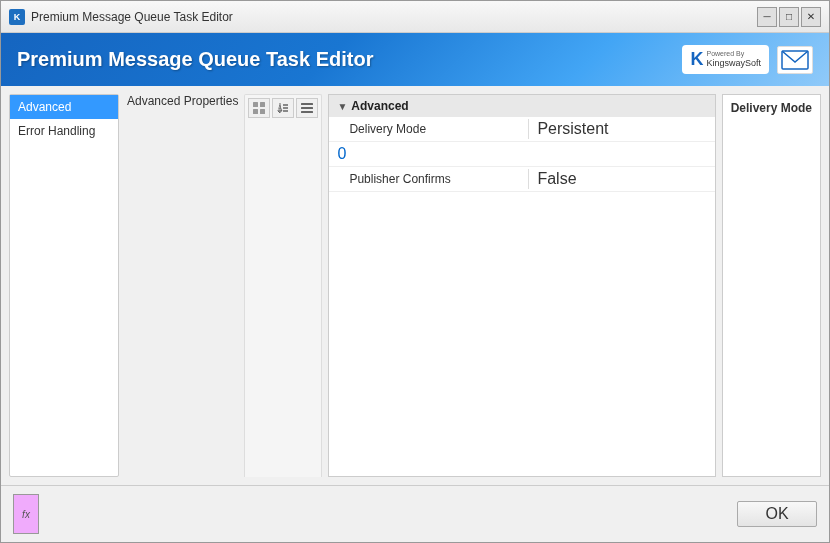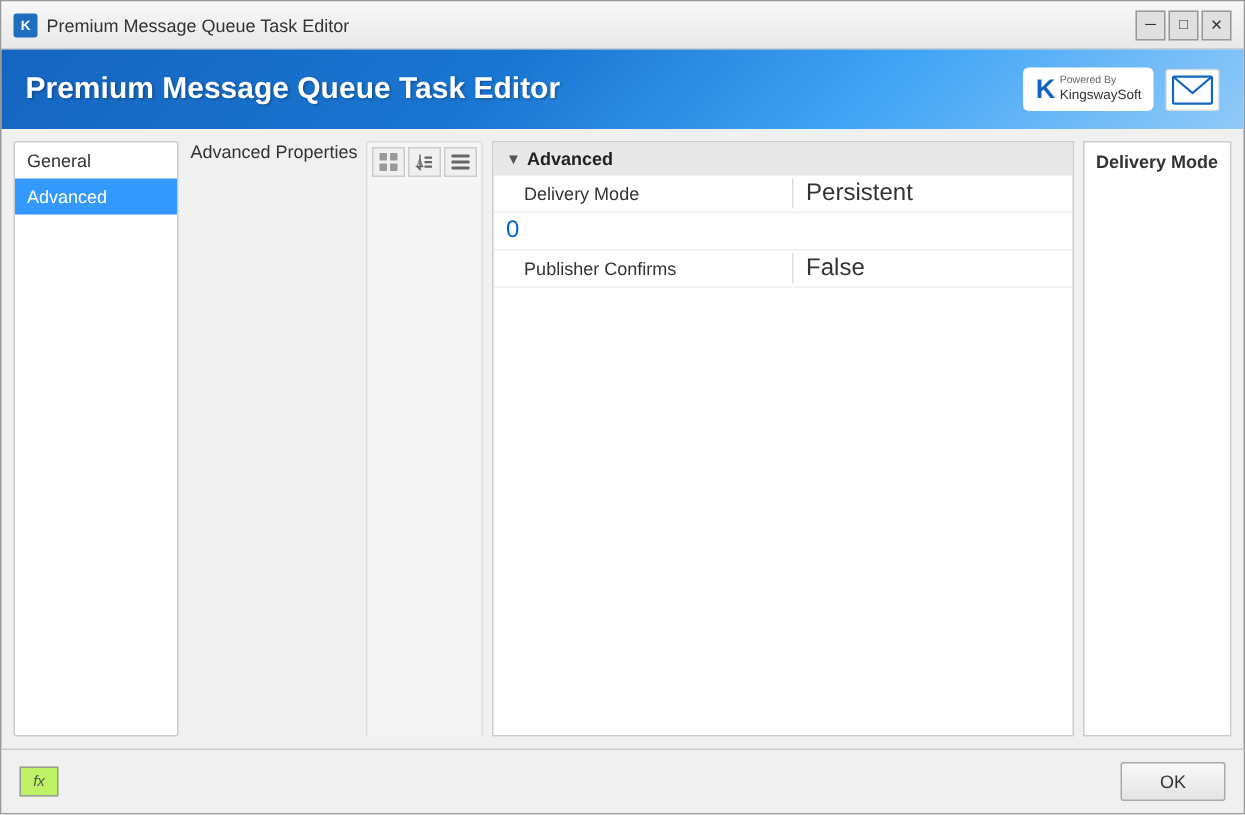--- a/index.html
+++ b/index.html
@@ -305,45 +305,45 @@
       flex-shrink: 0;
     }
 
     .footer-left {
       display: flex;
       align-items: center;
     }
 
     .fx-btn {
       width: 26px;
-      height: 20px;
+      height: 40px;
       border: 1px solid #999;
-      background: #bef264;
+      background: #f0abfc;
       cursor: pointer;
       display: flex;
       align-items: center;
       justify-content: center;
       font-size: 10px;
       font-style: italic;
       font-weight: normal;
       color: #555;
     }
 
     .footer-right {
       display: flex;
       gap: 6px;
     }
 
     .action-btn {
-      width: 70px;
+      width: 80px;
       height: 26px;
       border: 1px solid #aaa;
       background: linear-gradient(to bottom, #f8f8f8, #e4e4e4);
       cursor: pointer;
-      font-size: 12px;
+      font-size: 16px;
       color: #333;
       border-radius: 2px;
     }
   </style>
 </head>
 <body>
 
 <div class="window">
 
   <div class="title-bar">
@@ -375,25 +375,25 @@
           <rect x="1" y="1" width="26" height="18" fill="none" stroke="#1565c0" stroke-width="1.5" rx="1"></rect>
           <polyline points="1,1 14,12 27,1" fill="none" stroke="#1565c0" stroke-width="1.5"></polyline>
         </svg>
       </div>
     </div>
   </div>
 
   <div class="main-content">
 
     <div class="sidebar">
-      <div class="sidebar-item">
-        <span>General</span>
-      </div>
       <div class="sidebar-item active">
         <span>Advanced</span>
+      </div>
+      <div class="sidebar-item">
+        <span>Error Handling</span>
       </div>
     </div>
 
     <div class="properties-panel">
       <div class="panel-label">Advanced Properties</div>
 
       <div class="toolbar-row">
         <button class="toolbar-btn" title="Categorized">
           <svg width="14" height="14" viewBox="0 0 14 14">
             <rect x="1" y="1" width="5" height="5" fill="#999" rx="0.5"></rect>

